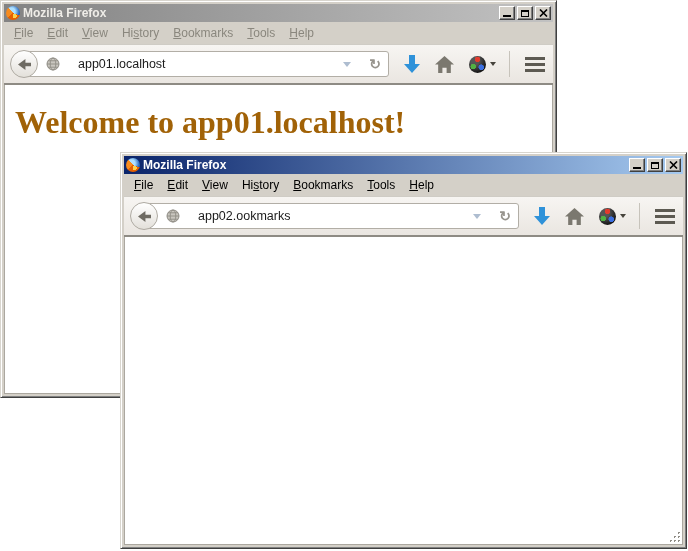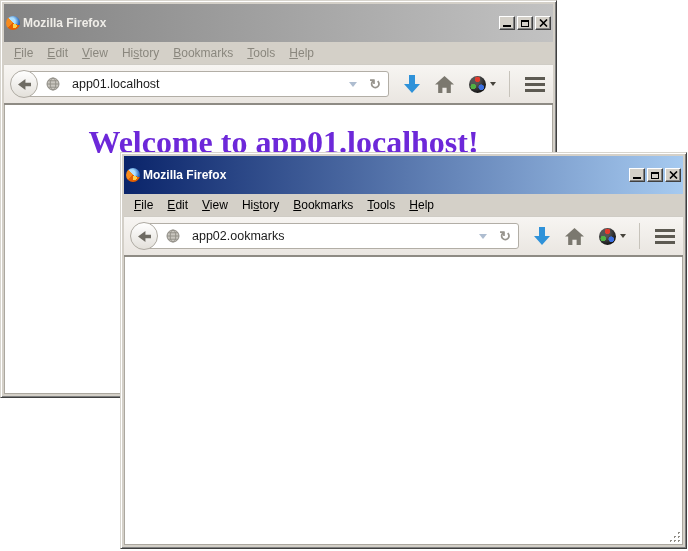--- a/index.html
+++ b/index.html
@@ -3,21 +3,21 @@
 <meta charset="utf-8">
 <style>
   html,body{margin:0;padding:0;background:#ffffff;font-family:"Liberation Sans",sans-serif;}
   .desktop{position:relative;width:688px;height:551px;background:#ffffff;overflow:hidden;}
 
   
   .win{position:absolute;background:#d4d0c8;padding:3px;box-sizing:border-box;
        border:1px solid #404040;border-top-color:#d8d5ce;border-left-color:#d8d5ce;
        box-shadow:inset 1px 1px 0 #ffffff, inset -1px -1px 0 #808080;
        display:flex;flex-direction:column;}
-  .titlebar{height:18px;flex:0 0 18px;display:flex;align-items:center;gap:3px;padding:10px 2px;}
+  .titlebar{height:18px;flex:0 0 18px;display:flex;align-items:center;gap:3px;padding:0 2px;}
   .win.active .titlebar{background:linear-gradient(90deg,#0a246a,#a6caf0);}
   .win.inactive .titlebar{background:linear-gradient(90deg,#838383,#c2c2c2);}
   .title{flex:1;font-size:12px;font-weight:bold;color:#ffffff;white-space:nowrap;overflow:hidden;}
   .win.inactive .title{color:#efedE8;}
   .fxicon{width:14px;height:14px;border-radius:50%;flex:0 0 14px;
     background:
       radial-gradient(circle at 62% 72%, #ffd24a 0 15%, rgba(0,0,0,0) 16%),
       conic-gradient(from 110deg, #e66000 0 120deg, #f78c1f 120deg 210deg, rgba(0,0,0,0) 210deg),
       radial-gradient(circle at 40% 38%, #aee0ff 0 28%, #2f6fc2 62%, #163d7a 100%);}
   .cbtns{display:flex;align-items:center;}
@@ -35,21 +35,21 @@
 
   
   .toolbar{height:41px;flex:0 0 41px;box-sizing:border-box;display:flex;align-items:center;
            padding:0 8px 0 6px;background:linear-gradient(#f7f5f2,#eae6e1);
            border-top:1px solid #cfccc5;border-bottom:2px solid #8e8b84;}
   .backbtn{width:28px;height:28px;border-radius:50%;flex:0 0 28px;z-index:2;
            background:linear-gradient(#ffffff,#e3e0da);border:1px solid #aeaaa2;box-sizing:border-box;
            display:flex;align-items:center;justify-content:center;}
   .urlbar{flex:1;height:26px;box-sizing:border-box;margin-left:-15px;z-index:1;
           background:#ffffff;border:1px solid #b2aea6;border-radius:3px;
-          display:flex;align-items:center;gap:12px;padding:0 7px 0 22px;min-width:0;}
+          display:flex;align-items:center;gap:18px;padding:0 7px 0 22px;min-width:0;}
   .urltext{font-size:12.5px;color:#1c1c1c;white-space:nowrap;overflow:hidden;}
   .urlspacer{flex:1;}
   .ddtri{width:0;height:0;border-left:4px solid rgba(0,0,0,0);border-right:4px solid rgba(0,0,0,0);
          border-top:5px solid #aebdd0;}
   .reload{font-size:14px;font-weight:bold;color:#97948d;line-height:1;}
   .tbtn{display:flex;align-items:center;margin-left:15px;}
   .cw{width:17px;height:17px;border-radius:50%;display:inline-block;
     background:
       radial-gradient(circle at 50% 20%, #e23b2e 0 2.6px, rgba(0,0,0,0) 3px),
       radial-gradient(circle at 25% 62%, #52b043 0 2.6px, rgba(0,0,0,0) 3px),
@@ -58,21 +58,21 @@
   .caret{width:0;height:0;margin-left:4px;border-left:3.5px solid rgba(0,0,0,0);
          border-right:3.5px solid rgba(0,0,0,0);border-top:4.5px solid #46433c;}
   .sep{width:1px;height:26px;background:#c7c3bb;margin-left:13px;}
   .bars{width:20px;height:15px;display:inline-block;
         background:repeating-linear-gradient(180deg,#5d5a52 0 3px,rgba(0,0,0,0) 3px 6px);}
 
   
   .content{flex:1;background:#ffffff;border:1px solid #aba79f;border-top:none;
            position:relative;overflow:hidden;min-height:0;}
   .content h1{font-family:"Liberation Serif",serif;font-weight:bold;font-size:32px;
-              color:#6d28d9;margin:19px 0 0 10px;white-space:nowrap;text-align:center;}
+              color:#a16207;margin:19px 0 0 10px;white-space:nowrap;}
   .grip{position:absolute;right:1px;bottom:1px;}
 </style>
 </head>
 <body>
 
 <div class="desktop">
 
   <div class="win inactive" style="left:0;top:0;width:557px;height:398px;z-index:1;">
     <div class="titlebar">
       <span class="fxicon"></span>

